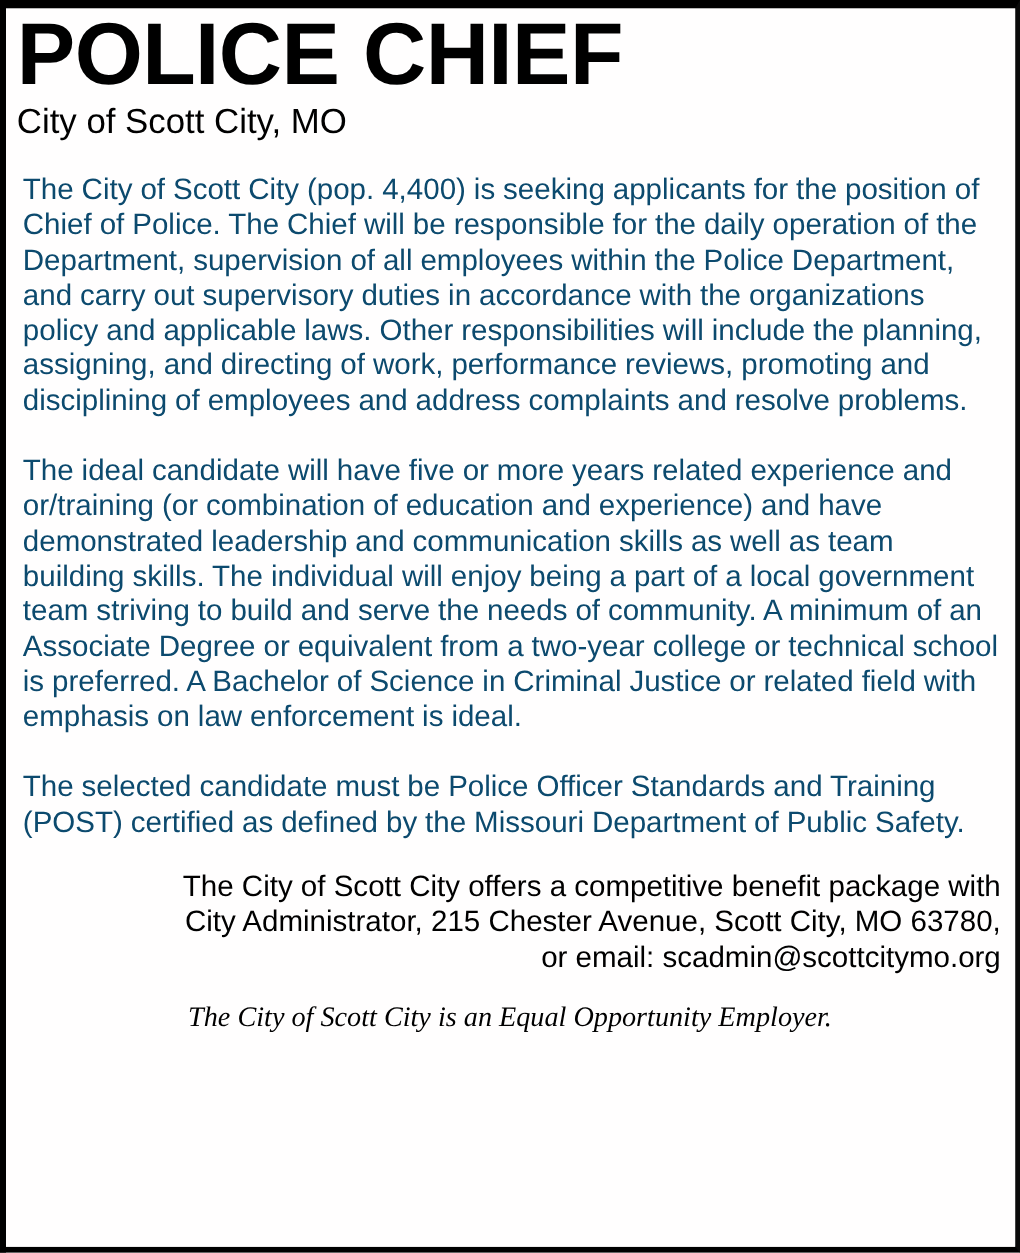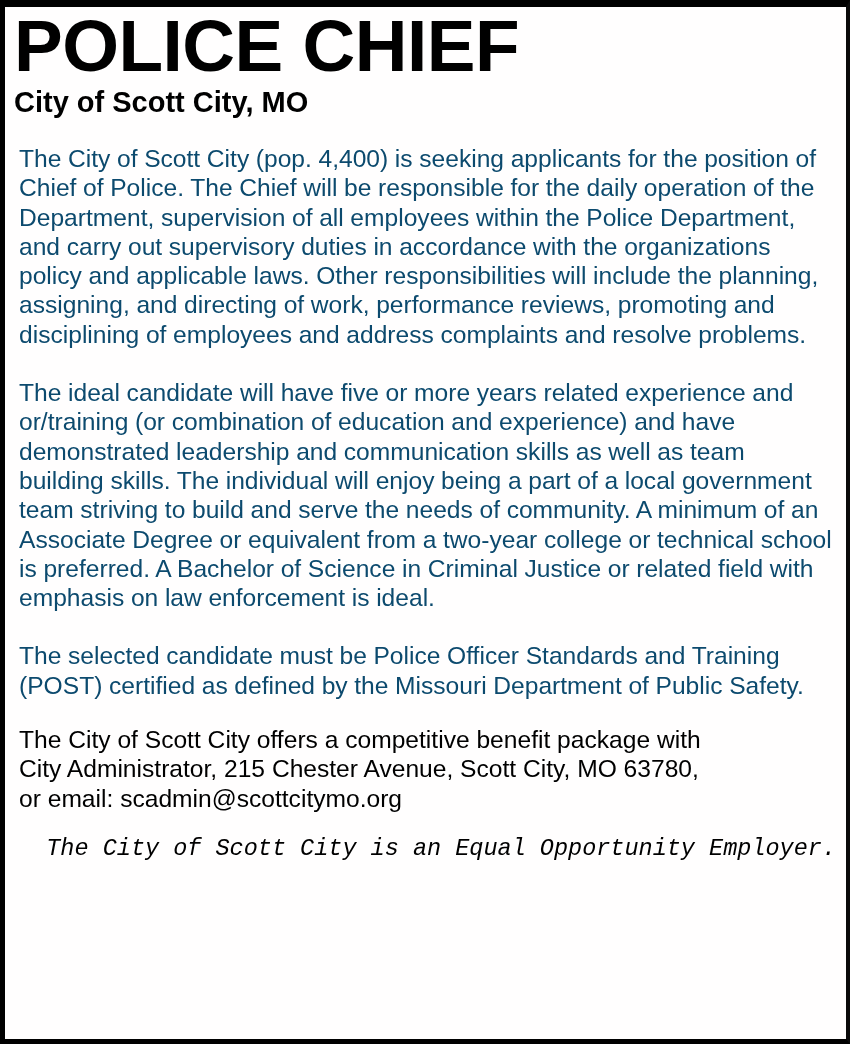--- a/index.html
+++ b/index.html
@@ -46,21 +46,21 @@
     font-size: 73px;
     line-height: 76px;
     letter-spacing: -0.5px;
     color: #000000;
     margin: 0;
     white-space: nowrap;
   }
 
   .ad-subtitle {
     font-family: "Liberation Sans", sans-serif;
-    font-weight: bold;
+    font-weight: normal;
     font-size: 29px;
     line-height: 34px;
     color: #000000;
     margin: 0;
     padding-top: 1px;
   }
 
   
   .body-block {
     padding-top: 25px;
@@ -78,21 +78,21 @@
     word-spacing: -0.2px;
   }
 
   .ad-paragraph:last-child {
     margin-bottom: 0;
   }
 
   
   .closing-block {
     padding-top: 25px;
-    text-align: left;
+    text-align: right;
     padding-left: 5px;
     padding-right: 2px;
   }
 
   .closing-line {
     font-family: "Liberation Sans", sans-serif;
     font-size: 24.6px;
     line-height: 29.3px;
     color: #000000;
     margin: 0;
@@ -107,28 +107,27 @@
     font-weight: normal;
   }
 
   
   .eoe-block {
     padding-top: 22px;
     text-align: center;
   }
 
   .eoe-line {
-    font-family: Liberation Mono, monospace;
+    font-family: Liberation Serif, serif;
     font-style: italic;
     font-size: 23.5px;
     line-height: 27px;
     color: #000000;
     margin: 0;
     white-space: nowrap;
-    text-align: right;
   }
 </style>
 </head>
 <body>
 
 <div class="ad-frame">
   <div class="ad-inner">
 
     <div class="headline-block">
       <h1 class="ad-title">POLICE CHIEF</h1>

